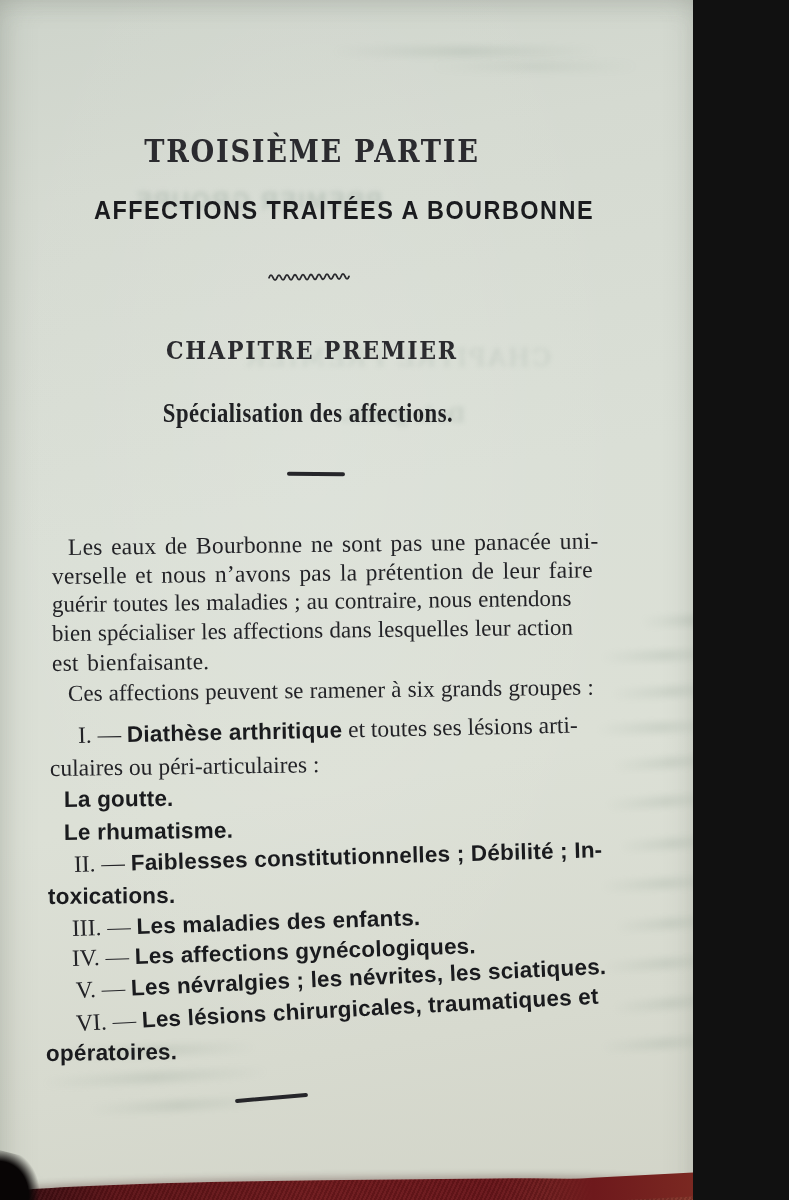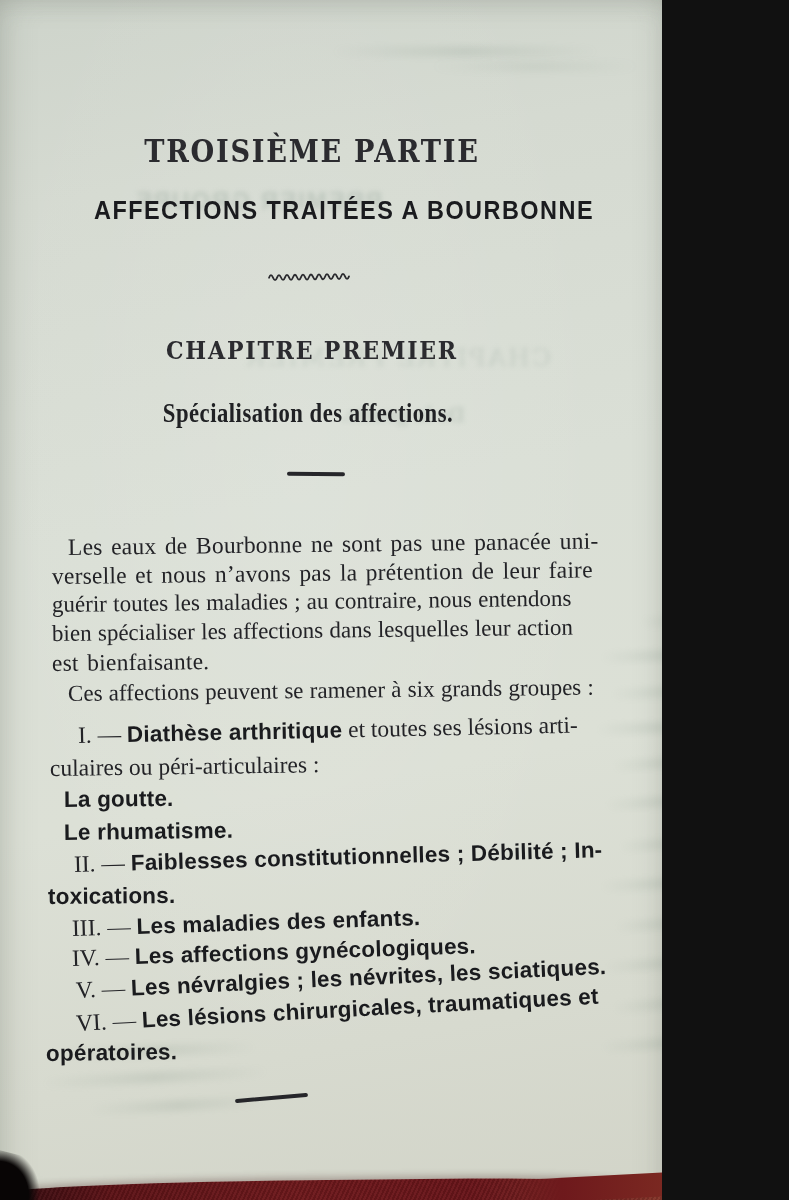--- a/index.html
+++ b/index.html
@@ -6,20 +6,21 @@
   .stage{
     position:relative;width:662px;height:1200px;overflow:hidden;
     background:
       radial-gradient(ellipse at 45% 38%, rgba(255,255,255,.10), rgba(255,255,255,0) 62%),
       linear-gradient(170deg,#ced4cb 0%,#d5dad1 16%,#dadfd6 42%,#dce0d6 64%,#d7dacf 84%,#d2d4c8 100%);
     box-shadow:
       inset 16px 0 34px -14px rgba(100,106,96,.28),
       inset -14px 0 30px -14px rgba(110,116,106,.22),
       inset 0 14px 30px -14px rgba(110,116,106,.20);
     font-family:"Liberation Serif",serif;
+    padding-left:31px;
   }
   .abs{position:absolute;white-space:nowrap;margin:0;}
   .serif{font-family:"Liberation Serif",serif;color:#232327;}
   .dserif{font-family:"DejaVu Serif",serif;color:#2b2b2f;}
   .bsans{font-family:"Liberation Sans",sans-serif;font-weight:700;color:#1a1b1e;}
 
   .h-part{font-size:32px;letter-spacing:2px;}
   .h-series{font-size:25.5px;letter-spacing:1.6px;}
   .h-chap{font-size:24.5px;letter-spacing:2px;}
   .h-sub{font-weight:700;font-size:27px;letter-spacing:.6px;color:#202124;}

